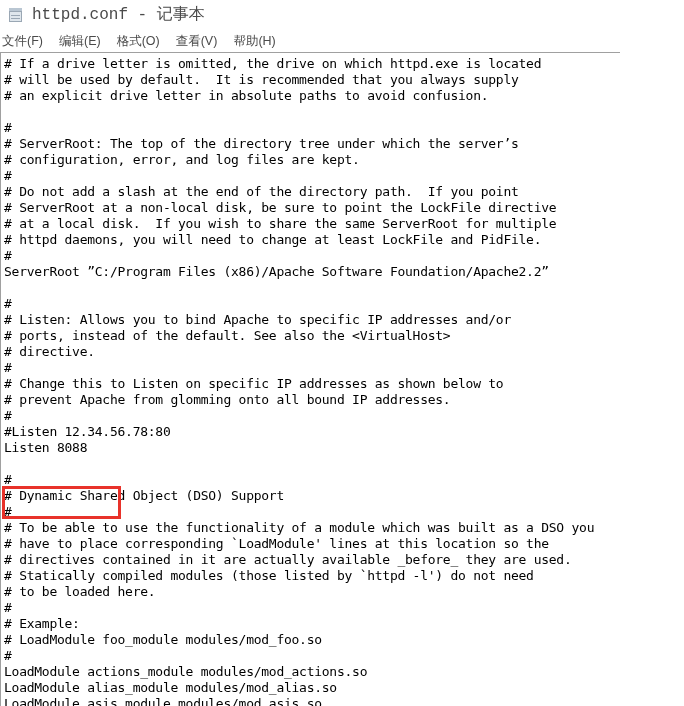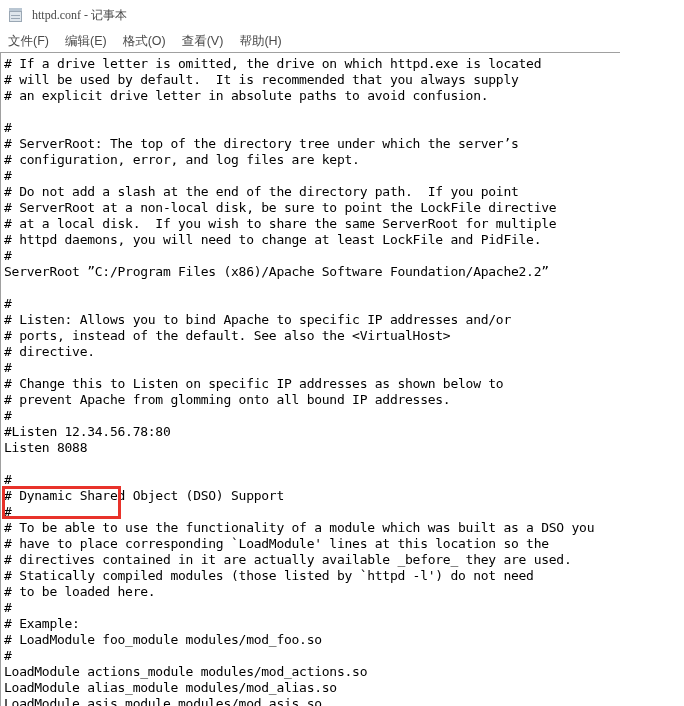--- a/index.html
+++ b/index.html
@@ -64,38 +64,38 @@
     box-sizing: border-box;
   }
   .app-icon .ln {
     position: absolute;
     left: 3px;
     width: 9px;
     height: 1px;
     background: #9aa7b4;
   }
   .title-text {
-    font-size: 12px;
+    font-size: 16px;
     color: #4a4a4a;
-    font-family: Liberation Serif, serif;
+    font-family: Liberation Mono, monospace;
     white-space: nowrap;
     line-height: 16px;
   }
 
   
   .menubar {
     position: absolute;
     left: 0;
     top: 30px;
     width: 684px;
     height: 22px;
     background: #ffffff;
     display: flex;
     align-items: center;
-    padding-left: 8px;
+    padding-left: 2px;
     box-sizing: border-box;
   }
   .menu-item {
     font-size: 12.5px;
     color: #4a4a4a;
     white-space: nowrap;
     margin-right: 16px;
     line-height: 18px;
     cursor: default;
   }

